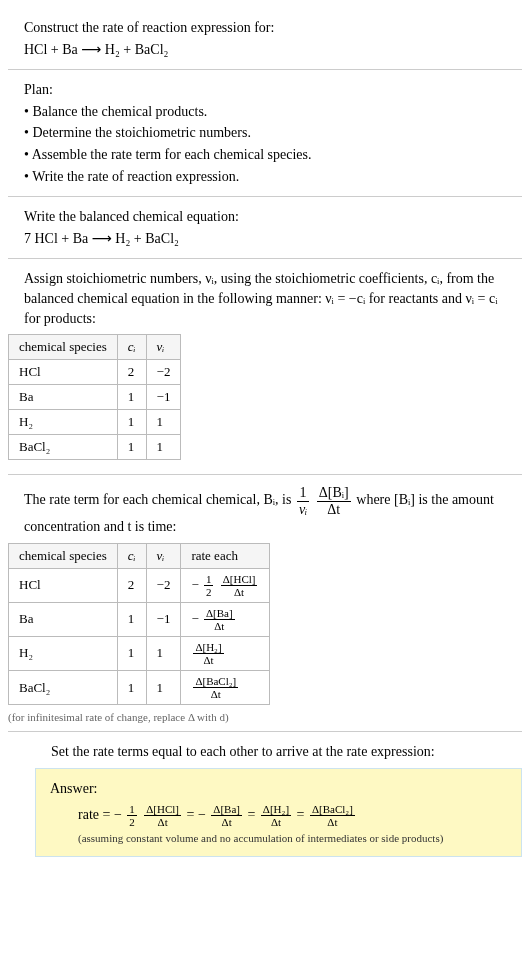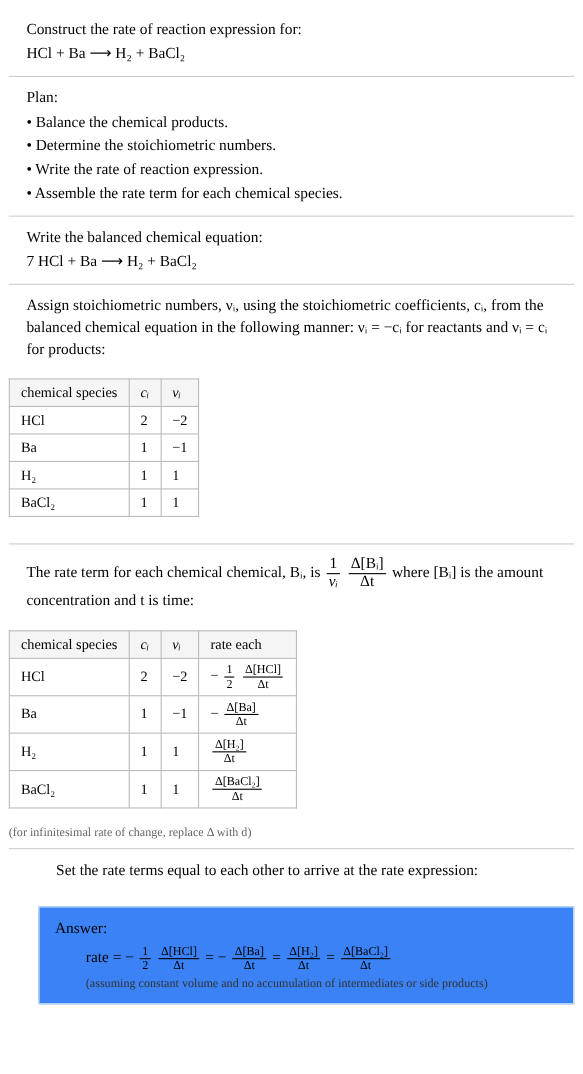--- a/index.html
+++ b/index.html
@@ -12,41 +12,41 @@
     width: 514px;
   }
   .section {
     border-bottom: 1px solid #ccc;
     padding: 8px 0;
   }
   .section:last-child { border-bottom: none; }
   p { margin: 2px 16px; line-height: 1.4; }
   table.data {
     border-collapse: collapse;
-    margin: 16px 0;
+    margin: 6px 0;
   }
   table.data th, table.data td {
     border: 1px solid #bbb;
     padding: 4px 10px;
     text-align: left;
     font-weight: normal;
     font-size: 13px;
   }
   table.data th { background: #f5f5f5; }
   .note {
     font-size: 11px;
     color: #666;
     margin-top: 2px;
     font-family: Liberation Serif, serif;
   }
   .answer-box {
-    background: #3b82f6;
+    background: #fef9c3;
     border: 1px solid #cce3ee;
     padding: 12px 14px;
-    margin-top: 22px;
+    margin-top: 6px;
   }
   .answer-label { margin-bottom: 6px; }
   .answer-eq { margin: 4px 0 4px 28px; font-size: 14px; }
   .answer-note { font-size: 11px; margin-left: 28px; color: #333; }
   .ital { font-style: italic; }
   .frac {
     display: inline-block;
     vertical-align: middle;
     text-align: center;
     font-size: 11px;
@@ -70,22 +70,22 @@
 
 <div class="section">
   <p>Construct the rate of reaction expression for:</p>
   <p>HCl + Ba ⟶ H₂ + BaCl₂</p>
 </div>
 
 <div class="section">
   <p>Plan:</p>
   <p>• Balance the chemical products.</p>
   <p>• Determine the stoichiometric numbers.</p>
+  <p>• Assemble the rate term for each chemical species.</p>
   <p>• Write the rate of reaction expression.</p>
-  <p>• Assemble the rate term for each chemical species.</p>
 </div>
 
 <div class="section">
   <p>Write the balanced chemical equation:</p>
   <p>7 HCl + Ba ⟶ H₂ + BaCl₂</p>
 </div>
 
 <div class="section">
   <p>Assign stoichiometric numbers, νᵢ, using the stoichiometric coefficients, cᵢ, from the balanced chemical equation in the following manner: νᵢ = −cᵢ for reactants and νᵢ = cᵢ for products:</p>
   <table class="data">

